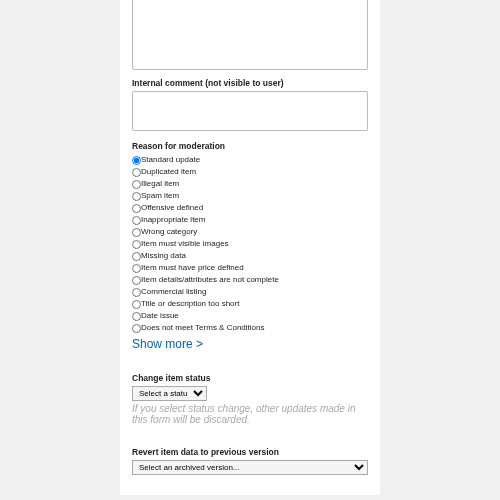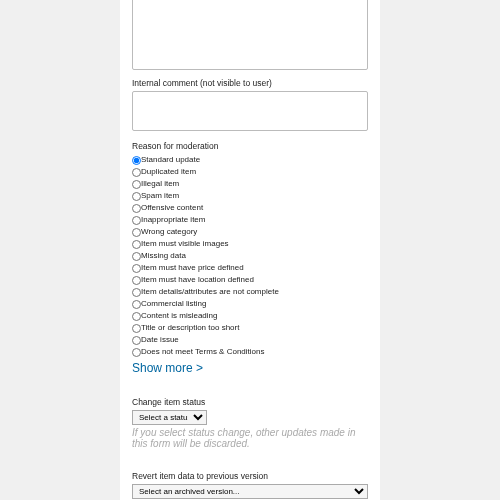--- a/index.html
+++ b/index.html
@@ -27,21 +27,21 @@
     resize: none;
     font-family: inherit;
     font-size: 9px;
     padding: 3px;
     display: block;
     background: #fff;
   }
   .ta-top { height: 90px; margin-bottom: 8px; }
   .ta-internal { height: 40px; margin-bottom: 10px; }
   .label {
-    font-weight: normal;
+    font-weight: bold;
     font-size: 8.5px;
     margin-bottom: 3px;
     display: block;
   }
   .radio-group { margin-top: 2px; }
   .radio-row {
     display: flex;
     align-items: center;
     line-height: 12px;
     margin-bottom: 0px;
@@ -102,21 +102,21 @@
       <div class="radio-row">
         <input type="radio" name="reason" style="">
         <label>Illegal item</label>
       </div>
       <div class="radio-row">
         <input type="radio" name="reason" style="">
         <label>Spam item</label>
       </div>
       <div class="radio-row">
         <input type="radio" name="reason" style="">
-        <label>Offensive content</label>
+        <label>Offensive defined</label>
       </div>
       <div class="radio-row">
         <input type="radio" name="reason" style="">
         <label>Inappropriate item</label>
       </div>
       <div class="radio-row">
         <input type="radio" name="reason" style="">
         <label>Wrong category</label>
       </div>
       <div class="radio-row">
@@ -126,33 +126,25 @@
       <div class="radio-row">
         <input type="radio" name="reason" style="">
         <label>Missing data</label>
       </div>
       <div class="radio-row">
         <input type="radio" name="reason" style="">
         <label>Item must have price defined</label>
       </div>
       <div class="radio-row">
         <input type="radio" name="reason" style="">
-        <label>Item must have location defined</label>
-      </div>
-      <div class="radio-row">
-        <input type="radio" name="reason" style="">
         <label>Item details/attributes are not complete</label>
       </div>
       <div class="radio-row">
         <input type="radio" name="reason" style="">
         <label>Commercial listing</label>
-      </div>
-      <div class="radio-row">
-        <input type="radio" name="reason" style="">
-        <label>Content is misleading</label>
       </div>
       <div class="radio-row">
         <input type="radio" name="reason" style="">
         <label>Title or description too short</label>
       </div>
       <div class="radio-row">
         <input type="radio" name="reason" style="">
         <label>Date issue</label>
       </div>
       <div class="radio-row">

